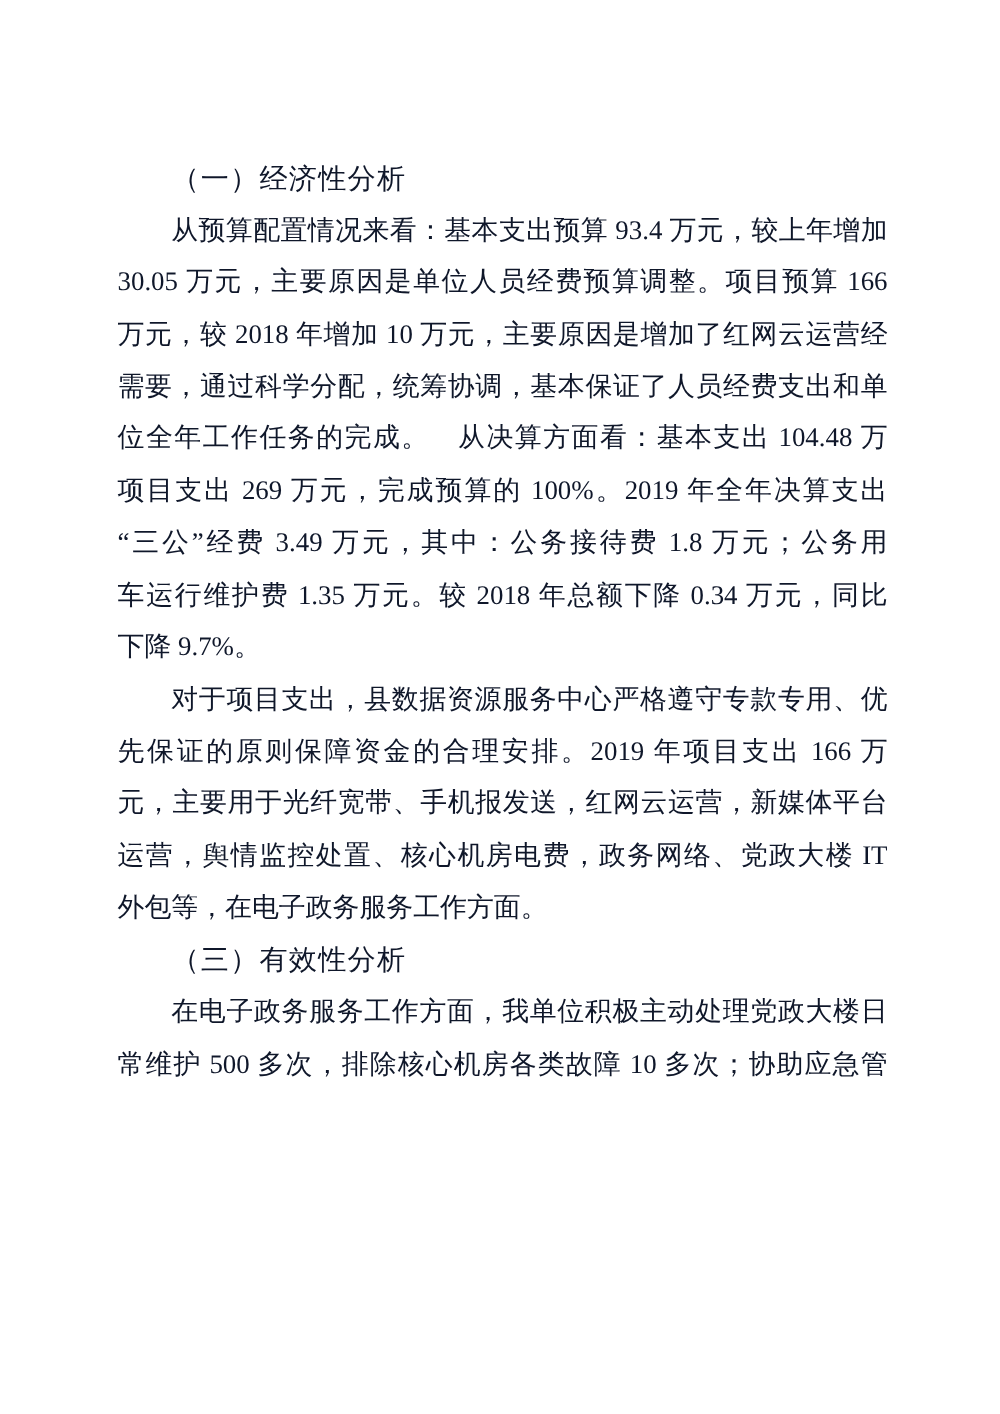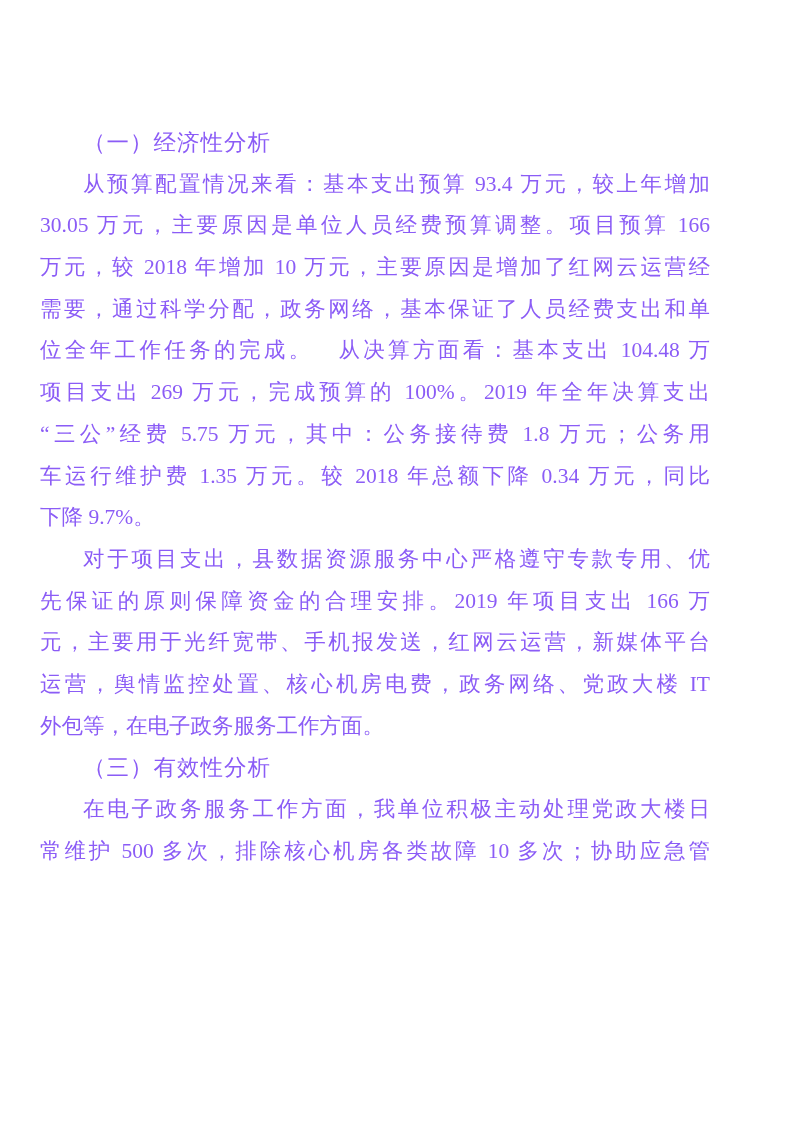--- a/index.html
+++ b/index.html
@@ -6,25 +6,25 @@
     margin: 0;
     padding: 0;
     background: #ffffff;
   }
   .page {
     position: relative;
     width: 800px;
     height: 1131px;
     box-sizing: border-box;
     background: #ffffff;
-    padding: 122px 90px 0 40px;
+    padding: 122px 90px 0 94px;
     overflow: hidden;
     font-family: "Liberation Serif", "DejaVu Serif", serif;
     font-size: 21.5px;
-    color: #8b5cf6;
+    color: #0f172a;
   }
   .line {
     height: 41.7px;
     line-height: 41.7px;
     white-space: normal;
     overflow: visible;
   }
   .line.justify {
     text-align: justify;
     text-align-last: justify;
@@ -39,24 +39,24 @@
 </style>
 </head>
 <body>
 
 <div class="page">
   <div id="doc-content">
       <div class="line heading indent">（一）经济性分析</div>
       <div class="line justify indent">从预算配置情况来看：基本支出预算 93.4 万元，较上年增加</div>
       <div class="line justify">30.05 万元，主要原因是单位人员经费预算调整。项目预算 166</div>
       <div class="line justify">万元，较 2018 年增加 10 万元，主要原因是增加了红网云运营经</div>
-      <div class="line justify">需要，通过科学分配，政务网络，基本保证了人员经费支出和单</div>
+      <div class="line justify">需要，通过科学分配，统筹协调，基本保证了人员经费支出和单</div>
       <div class="line justify">位全年工作任务的完成。　从决算方面看：基本支出 104.48 万</div>
       <div class="line justify">项目支出 269 万元，完成预算的 100%。2019 年全年决算支出</div>
-      <div class="line justify">“三公”经费 5.75 万元，其中：公务接待费 1.8 万元；公务用</div>
+      <div class="line justify">“三公”经费 3.49 万元，其中：公务接待费 1.8 万元；公务用</div>
       <div class="line justify">车运行维护费 1.35 万元。较 2018 年总额下降 0.34 万元，同比</div>
       <div class="line">下降 9.7%。</div>
       <div class="line justify indent">对于项目支出，县数据资源服务中心严格遵守专款专用、优</div>
       <div class="line justify">先保证的原则保障资金的合理安排。2019 年项目支出 166 万</div>
       <div class="line justify">元，主要用于光纤宽带、手机报发送，红网云运营，新媒体平台</div>
       <div class="line justify">运营，舆情监控处置、核心机房电费，政务网络、党政大楼 IT</div>
       <div class="line">外包等，在电子政务服务工作方面。</div>
       <div class="line heading indent">（三）有效性分析</div>
       <div class="line justify indent">在电子政务服务工作方面，我单位积极主动处理党政大楼日</div>
       <div class="line justify">常维护 500 多次，排除核心机房各类故障 10 多次；协助应急管</div>

